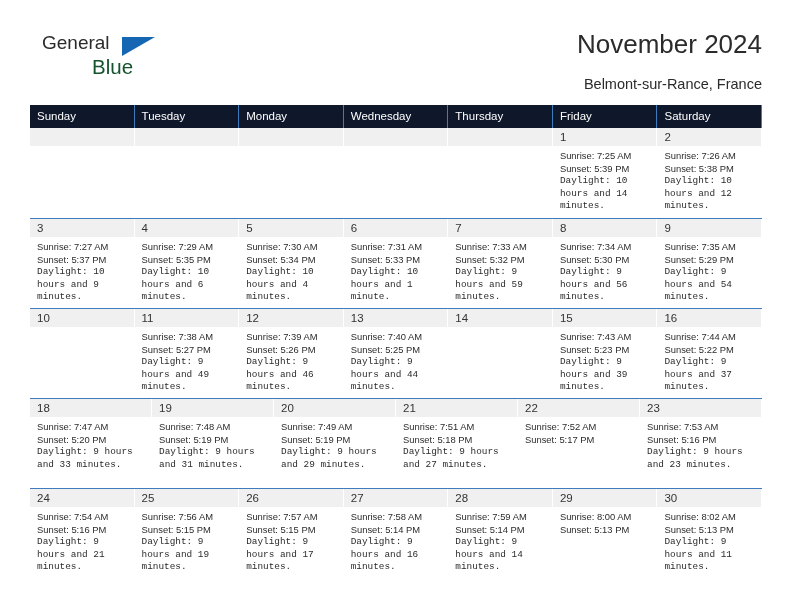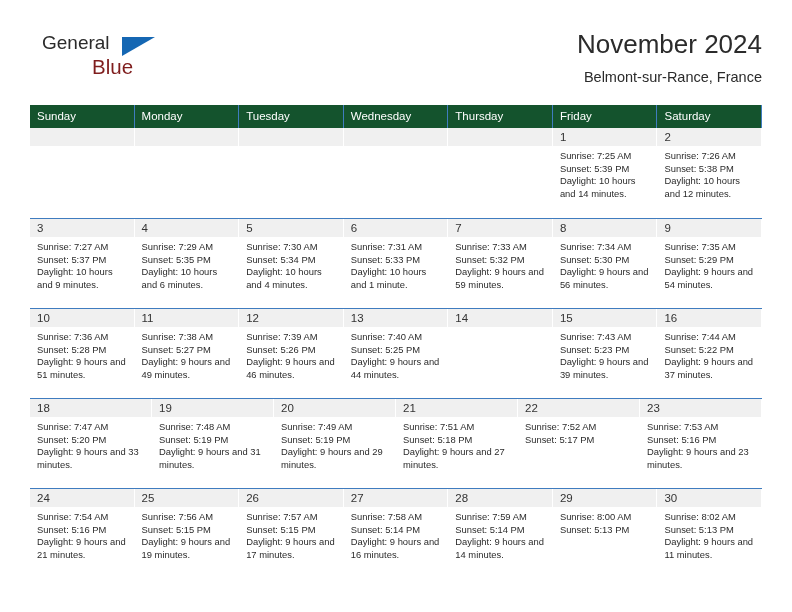--- a/index.html
+++ b/index.html
@@ -45,21 +45,21 @@
     font-size: 19px;
     letter-spacing: 0px;
     color: #2b2b2b;
     font-family: "Liberation Sans", sans-serif;
   }
   .logo-blue {
     position: absolute;
     left: 58px;
     top: 23px;
     font-size: 20.5px;
-    color: #7f1d1d;
+    color: #14532d;
     font-family: "Liberation Sans", sans-serif;
   }
   .logo-tri {
     position: absolute;
     left: 88px;
     top: 5px;
     width: 0;
     height: 0;
     border-left: 33px solid #1567b3;
     border-bottom: 19px solid transparent;
@@ -76,21 +76,21 @@
     font-weight: normal;
     color: #2b2b2b;
     line-height: 32px;
     white-space: nowrap;
   }
   .cal-subtitle {
     font-size: 14.5px;
     font-weight: normal;
     color: #2b2b2b;
     line-height: 22px;
-    margin-top: 6px;
+    margin-top: 13px;
     white-space: nowrap;
   }
 
   
   .calendar {
     position: absolute;
     left: 30px;
     top: 105px;
     width: 732px;
   }
@@ -102,21 +102,21 @@
     background: #3f7cbf;
   }
   .weekday-cell {
     flex: 1 1 0;
     height: 23px;
     line-height: 23px;
     color: #ffffff;
     font-size: 11.5px;
     padding-left: 7px;
     box-sizing: border-box;
-    background: #14532d;
+    background: #0f172a;
     border-right: 1px solid #3f7cbf;
     white-space: nowrap;
   }
 
   .week-row {
     display: flex;
     width: 732px;
     height: 90px;
     border-top: 1.5px solid #3f7cbf;
     box-sizing: border-box;
@@ -153,20 +153,21 @@
     padding: 4px 5px 0 7px;
     font-size: 9.4px;
     line-height: 12.6px;
     color: #2b2b2b;
   }
   .day-body div {
     white-space: nowrap;
   }
   .day-body .daylight {
     white-space: normal;
+    font-family: Liberation Mono, monospace;
   }
 </style>
 </head>
 <body>
 
 <div class="page">
 
   <div class="top-bar">
 
     <div class="logo">
@@ -179,22 +180,22 @@
       <div class="cal-title">November 2024</div>
       <div class="cal-subtitle">Belmont-sur-Rance, France</div>
     </div>
 
   </div>
 
   <div class="calendar">
 
     <div class="weekday-row">
       <div class="weekday-cell">Sunday</div>
+      <div class="weekday-cell">Tuesday</div>
       <div class="weekday-cell">Monday</div>
-      <div class="weekday-cell">Tuesday</div>
       <div class="weekday-cell">Wednesday</div>
       <div class="weekday-cell">Thursday</div>
       <div class="weekday-cell">Friday</div>
       <div class="weekday-cell">Saturday</div>
     </div>
 
     <div class="week-row first">
       <div class="day-cell empty">
         <div class="day-num"></div>
         <div class="day-body">
@@ -308,25 +309,20 @@
           <div>Sunrise: 7:35 AM</div>
           <div>Sunset: 5:29 PM</div>
           <div class="daylight">Daylight: 9 hours and 54 minutes.</div>
         </div>
       </div>
     </div>
 
     <div class="week-row">
       <div class="day-cell">
         <div class="day-num">10</div>
-        <div class="day-body">
-          <div>Sunrise: 7:36 AM</div>
-          <div>Sunset: 5:28 PM</div>
-          <div class="daylight">Daylight: 9 hours and 51 minutes.</div>
-        </div>
       </div>
       <div class="day-cell">
         <div class="day-num">11</div>
         <div class="day-body">
           <div>Sunrise: 7:38 AM</div>
           <div>Sunset: 5:27 PM</div>
           <div class="daylight">Daylight: 9 hours and 49 minutes.</div>
         </div>
       </div>
       <div class="day-cell">

